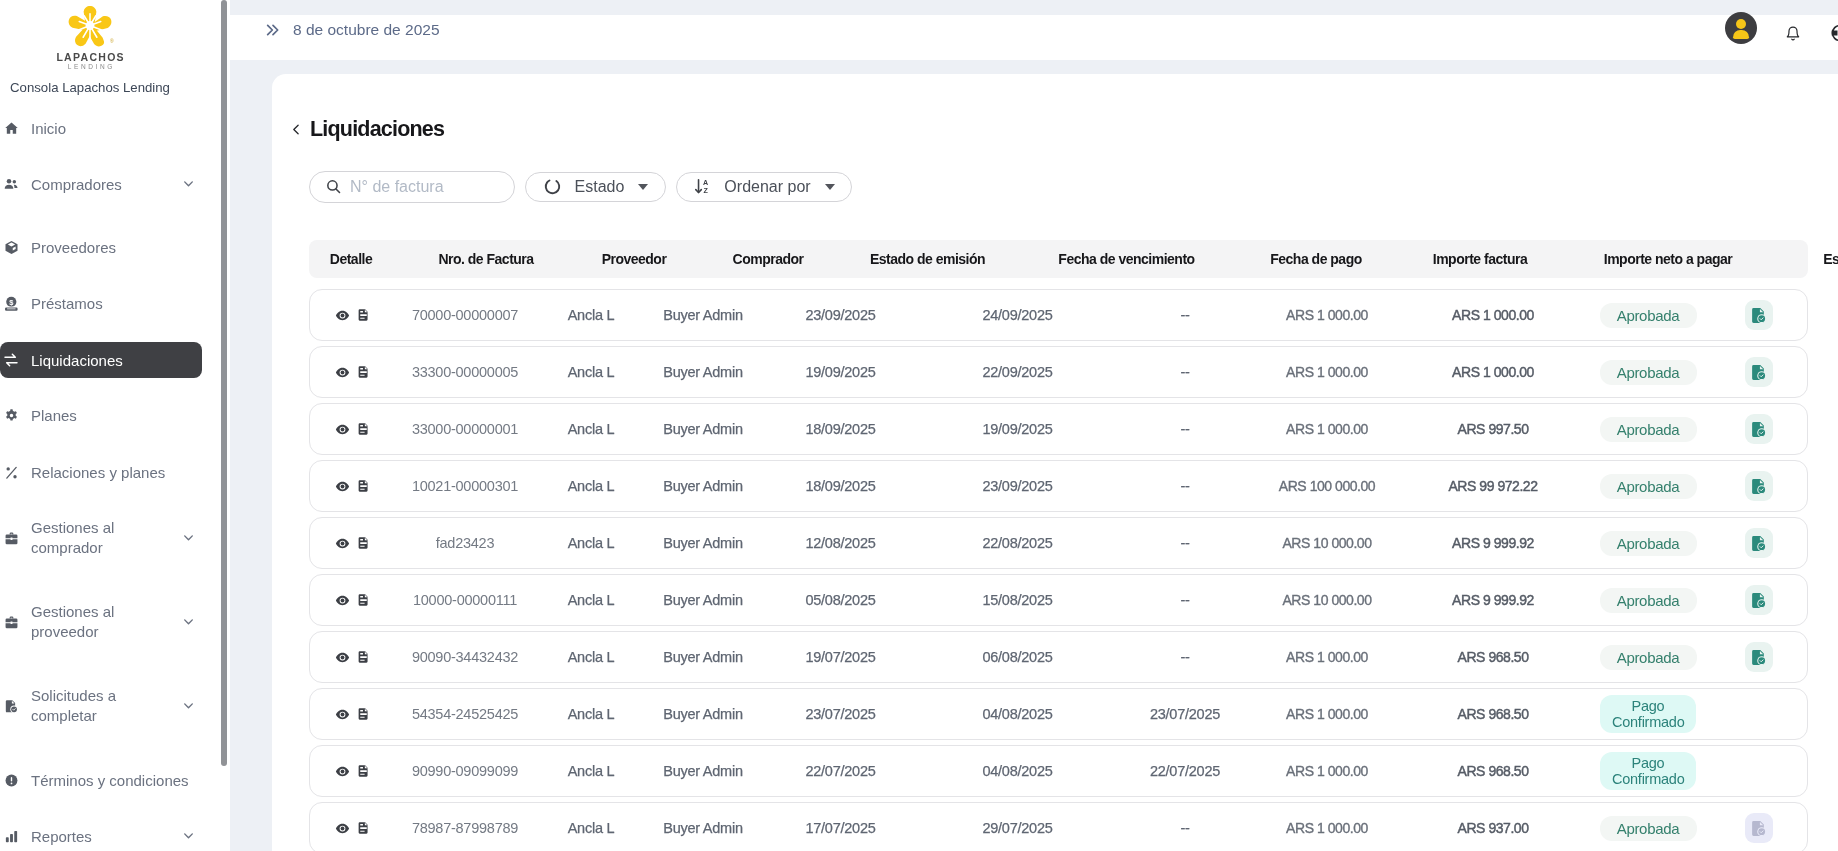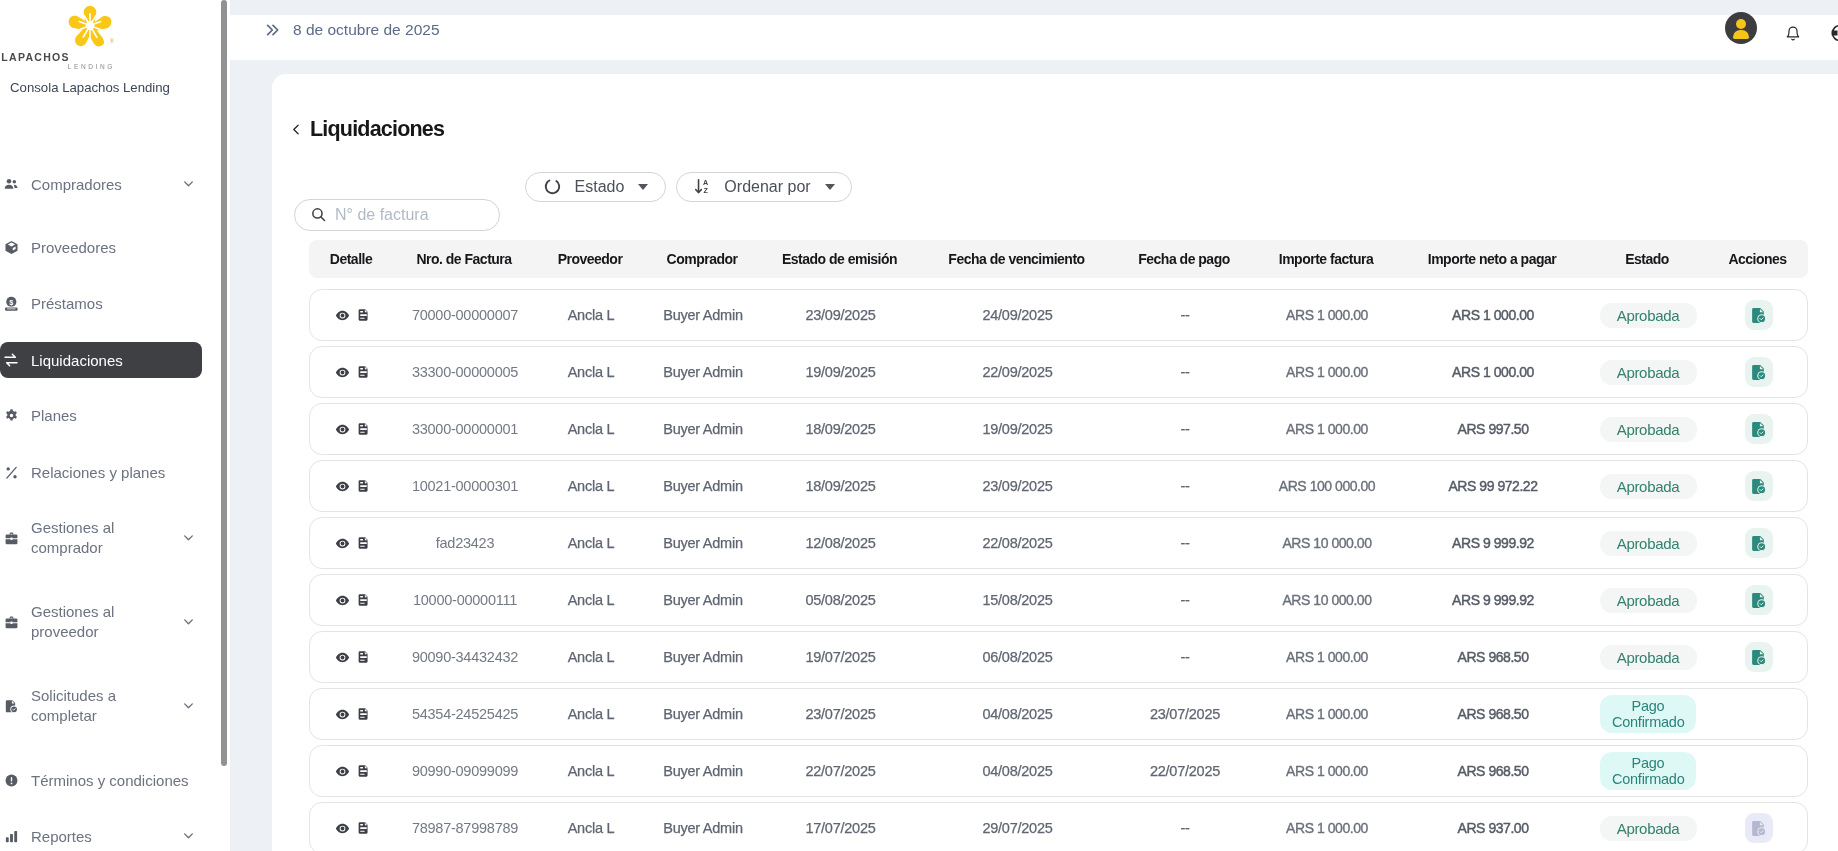--- a/index.html
+++ b/index.html
@@ -3,21 +3,21 @@
 <meta charset="utf-8">
 <style>
 * { margin:0; padding:0; box-sizing:border-box; }
 html,body { width:1838px; height:851px; overflow:hidden; font-family:"Liberation Sans",sans-serif; }
 body { position:relative; background:#fff; }
 
 
 .sidebar { position:absolute; left:0; top:0; width:230px; height:851px; background:#fff; }
 .sb-thumb { position:absolute; left:221px; top:0; width:6px; height:766px; background:#909296; border-radius:3px; }
 .logo-flower { position:absolute; left:66px; top:4px; }
-.logo-lapachos { position:absolute; top:51px; left:0; width:180px; font-size:10.5px; font-weight:bold; letter-spacing:1.3px; color:#4a4a4a; text-indent:1.3px; }
+.logo-lapachos { position:absolute; top:51px; left:0; width:180px; text-align:center; font-size:10.5px; font-weight:bold; letter-spacing:1.3px; color:#4a4a4a; text-indent:1.3px; }
 .logo-lending { position:absolute; top:62.5px; left:0; width:180px; text-align:center; font-size:6.5px; letter-spacing:2.6px; color:#8a8a8a; text-indent:2.6px; }
 .logo-consola { position:absolute; top:80px; left:0; width:180px; text-align:center; font-size:13.2px; color:#3d4757; }
 
 .nav-item { position:absolute; left:0; width:220px; height:36px; display:flex; align-items:center; color:#6b7280; font-size:15px; }
 .nav-item .ic { width:16px; height:16px; margin-left:3px; margin-right:12px; flex:none; display:flex; align-items:center; justify-content:center; }
 .nav-item .chev { position:absolute; right:25px; }
 .nav-sel { background:#3f4044; border-radius:8px; width:202px; color:#fff; }
 .nav-two { height:56px; }
 .nav-two .lbl { line-height:20px; }
 
@@ -29,31 +29,31 @@
 .avatar { position:absolute; left:1495px; top:-3px; width:32px; height:32px; border-radius:50%; background:#3d3d40; overflow:hidden; }
 .av-head { position:absolute; left:11px; top:6.5px; width:10px; height:10px; border-radius:50%; background:#f5c518; }
 .av-body { position:absolute; left:8px; top:17.5px; width:16px; height:9px; border-radius:8px 8px 2px 2px; background:#f5c518; }
 .bell { position:absolute; left:1555px; top:9.5px; }
 .globe { position:absolute; left:1600px; top:8px; }
 
 .card { position:absolute; left:42px; top:74px; width:1586px; height:797px; background:#fff; border-radius:14px 0 0 0; }
 .title { position:absolute; left:18px; top:43px; font-size:21.5px; font-weight:bold; color:#17171a; letter-spacing:-0.8px; }
 .title .back { display:inline-block; margin-right:7px; position:relative; top:1px; }
 
-.search-pill { position:absolute; left:22px; top:96.5px; width:206px; height:32px; border:1px solid #d4d4d8; border-radius:16px; display:flex; align-items:center;margin-top:28px; }
+.search-pill { position:absolute; left:37px; top:96.5px; width:206px; height:32px; border:1px solid #d4d4d8; border-radius:16px; display:flex; align-items:center; }
 .search-pill .ph { color:#b2bac6; font-size:16px; margin-left:8px; }
 .pill { position:absolute; height:30px; border:1px solid #d4d4d8; border-radius:15px; display:flex; align-items:center; justify-content:center; color:#4b5059; font-size:16px; top:97.5px; }
 .pill-estado { left:253px; width:141px; }
 .pill-ordenar { left:404px; width:176px; }
 .caret { width:0; height:0; border-left:5.5px solid transparent; border-right:5.5px solid transparent; border-top:6.5px solid #52555c; margin-left:14px; }
 
 
 .table { position:absolute; left:37px; top:166px; width:1499px; }
 .trow { display:grid; grid-template-columns:84px 142px 110px 114px 161px 193px 142px 142px 190px 120px 101px; align-items:center; }
-.thead { background:#f4f4f5; border-radius:8px; height:38px; font-weight:bold; font-size:14px; color:#17171a; margin-bottom:11px; letter-spacing:-0.5px; }
+.thead { background:#f4f4f5; border-radius:8px; height:38px; font-weight:bold; font-size:14px; color:#17171a; margin-bottom:11px; letter-spacing:-0.5px;gap:22px; }
 .tr { background:#fff; border:1px solid #e4e4e7; border-radius:13px; height:52px; margin-bottom:5px; font-size:14.5px; color:#6b7280; letter-spacing:-0.25px; }
 .td { text-align:center; }
 .td-ic { display:flex; align-items:center; justify-content:center; gap:7px; }
 .mid { color:#5f6672; -webkit-text-stroke:0.25px #5f6672; }
 .nro { color:#747a84; }
 .money1 { color:#6a707a; -webkit-text-stroke:0.35px #6a707a; font-size:14px; letter-spacing:-0.45px; }
 .money2 { color:#565c66; -webkit-text-stroke:0.45px #565c66; font-size:14px; letter-spacing:-0.45px; }
 .badge-ap { display:inline-block; background:#f3f6f4; color:#35806d; border-radius:12px; padding:4px 0; width:97px; font-size:15px; letter-spacing:-0.3px; }
 .badge-pc { display:inline-block; background:#def9f5; color:#2c837b; border-radius:12px; padding:3px 12px; width:96px; font-size:14.5px; line-height:16px; }
 .act-btn { display:inline-flex; align-items:center; justify-content:center; width:28px; height:30px; border-radius:9px; background:#e9f3f0; }
@@ -86,20 +86,28 @@
       </g>
       <circle cx="24" cy="22" r="4.5" fill="#fff"></circle>
       <text x="44.5" y="40" font-size="5" fill="#c9a227" font-family="Liberation Sans">®</text>
     </svg>
   </div>
   <div class="logo-lapachos">LAPACHOS</div>
   <div class="logo-lending">LENDING</div>
   <div class="logo-consola">Consola Lapachos Lending</div>
   <div class="sb-thumb"></div>
 
+  <div class="nav-item" style="top:110px;">
+    <span class="ic">
+        <svg width="15" height="15" viewBox="0 0 24 24" fill="#565b64">
+          <path d="M12 2.5 L22 11 h-2.5 v9.5 h-5.5 v-6 h-4 v6 H4.5 V11 H2 Z"></path>
+        </svg>
+      </span>
+    Inicio
+  </div>
   <div class="nav-item" style="top:166px;">
     <span class="ic">
         <svg width="18" height="18" viewBox="0 0 24 24" fill="#565b64">
           <circle cx="9" cy="8" r="3.4"></circle>
           <path d="M2.5 19 c0-3.6 2.9-5.8 6.5-5.8 s6.5 2.2 6.5 5.8 Z"></path>
           <circle cx="17" cy="8.6" r="2.6"></circle>
           <path d="M16.2 13.2 c3-.4 5.6 1.6 5.6 4.8 h-4.6 c0-1.9-.3-3.5-1-4.8 Z"></path>
         </svg>
       </span>
     Compradores

